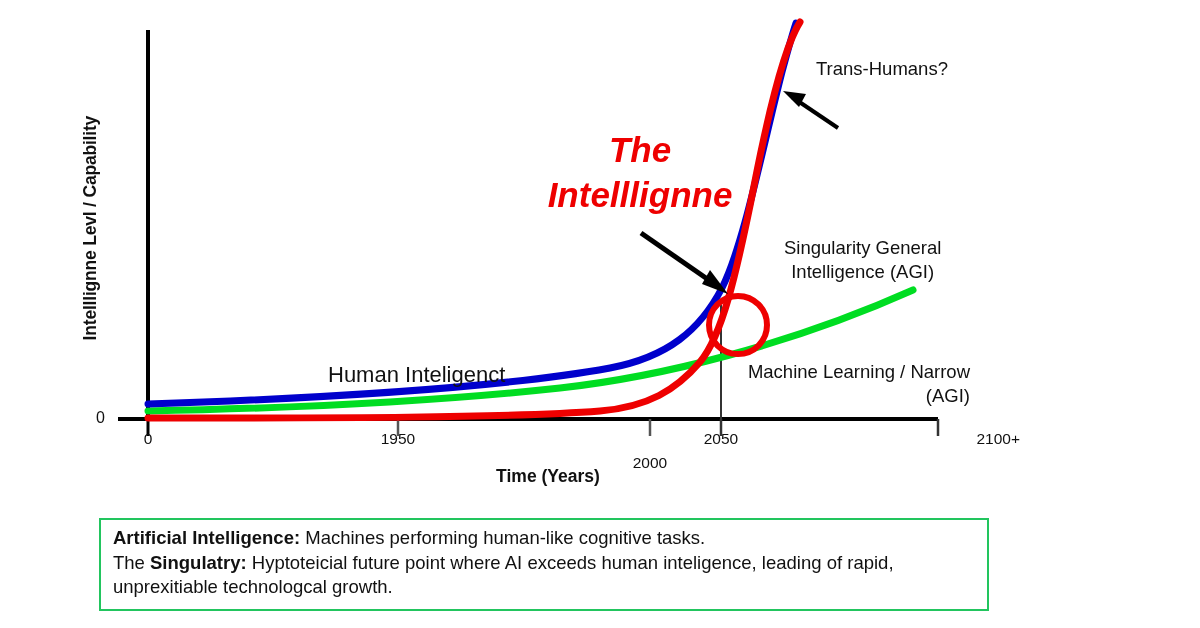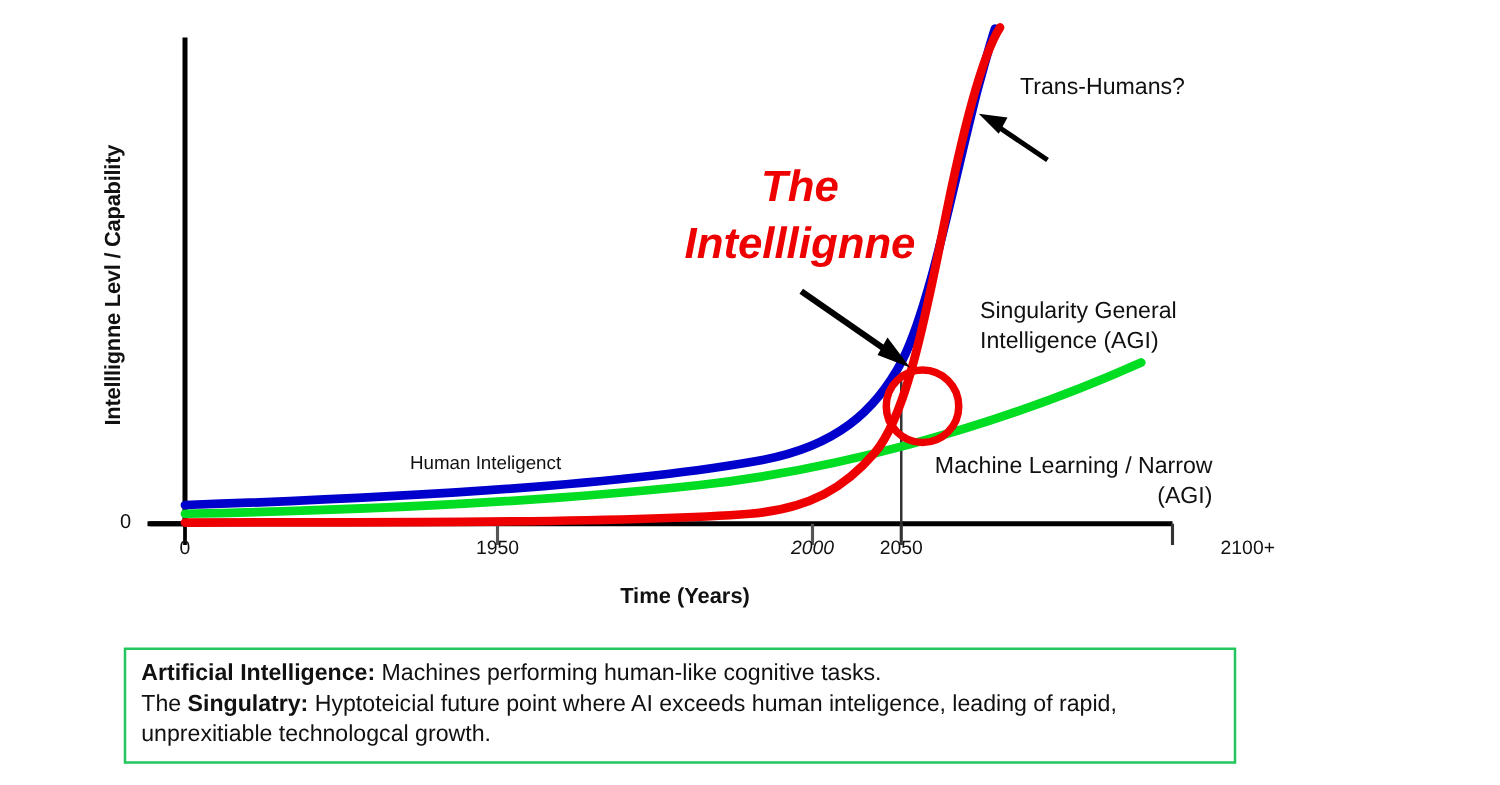--- a/index.html
+++ b/index.html
@@ -23,20 +23,21 @@
     left: 0; top: 0;
     width: 1200px; height: 628px;
   }
 
   
   .lbl {
     position: absolute;
     color: #111111;
     white-space: pre;
     line-height: 1.16;
+    text-align: center;
   }
   #ylabel {
     left: -60px;
     top: 218px;
     width: 300px;
     text-align: center;
     transform: rotate(-90deg);
     font-size: 17.5px;
     font-weight: bold;
     letter-spacing: -0.2px;
@@ -81,21 +82,21 @@
   }
   #ml-label {
     left: 734px; top: 360px;
     font-size: 18.5px;
     line-height: 1.3;
     text-align: right;
     width: 236px;
   }
   #human-label {
     left: 328px; top: 362px;
-    font-size: 15px;
+    font-size: 22px;
   }
 
   
   #caption {
     position: absolute;
     left: 99px; top: 518px;
     width: 890px; height: 93px;
     border: 2px solid #22c55e;
     background: #ffffff;
     padding: 6px 12px 0 12px;
@@ -147,21 +148,21 @@
     </g>
   </svg>
 
   <div class="lbl" id="ylabel">Intelllignne Levl / Capability</div>
   <div class="lbl" id="xlabel">Time (Years)</div>
 
   <div id="ytick0">0</div>
 
   <div class="tick-lbl" style="left:108px; top:430px;">0</div>
   <div class="tick-lbl" style="left:358px; top:430px;">1950</div>
-  <div class="tick-lbl" style="left:610px; top:430px;font-style:italic;">2000</div>
+  <div class="tick-lbl" style="left:610px; top:454px;">2000</div>
   <div class="tick-lbl" style="left:681px; top:430px;">2050</div>
   <div class="tick-lbl" style="left:940px; top:430px;text-align:right;">2100+</div>
 
   <div class="lbl" id="singularity"><span>The</span><br><span>Intelllignne</span></div>
 
   <div class="lbl" id="transhumans">Trans-Humans?</div>
 
   <div class="lbl" id="agi-label"><span>Singularity General</span><br><span>Intelligence (AGI)</span></div>
 
   <div class="lbl" id="ml-label"><span>Machine Learning / Narrow</span><br><span>(AGI)</span></div>

